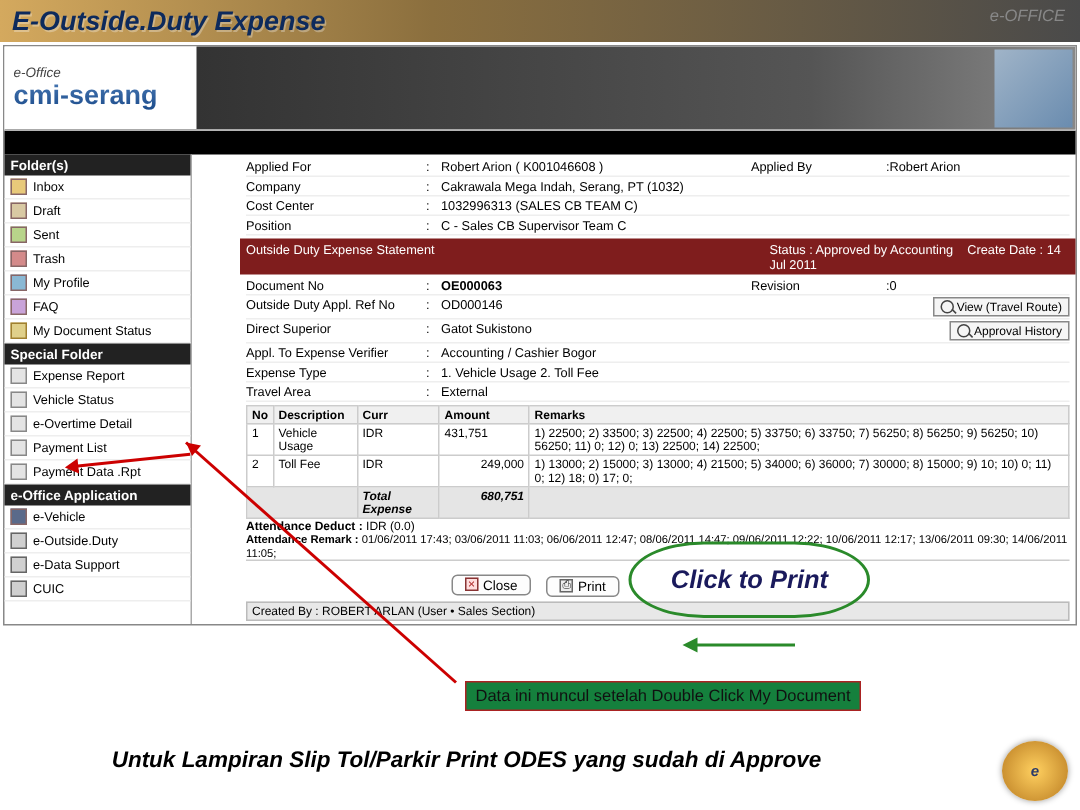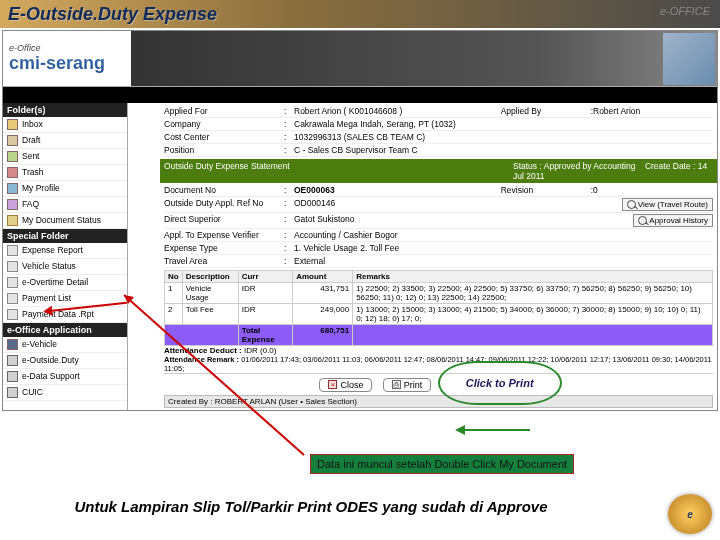--- a/index.html
+++ b/index.html
@@ -27,37 +27,37 @@
 .side-item .ico { width:11px; height:11px; display:inline-block; background:#cfa84a; border:1px solid #866; }
 .ico.inbox{background:#e8c97a}.ico.draft{background:#d9c9a3}.ico.sent{background:#b8d48a}.ico.trash{background:#d48a8a}.ico.prof{background:#8ab8d4}.ico.faq{background:#c9a3d9}.ico.doc{background:#e0d08a;border:1px solid #a08030}
 .ico.rep{background:#e4e4e4;border:1px solid #888}.ico.veh{background:#5a6a8a}.ico.file{background:#d0d0d0;border:1px solid #666}
 .content { flex:1; padding:2px 4px; min-width:0;margin-left:32px; }
 .info-row { display:flex; padding:1px 0; border-bottom:1px solid #eee; }
 .info-row .lbl { width:120px; }
 .info-row .col { width:10px; }
 .info-row .val { flex:1; }
 .info-row .lbl2 { width:90px; }
 .info-row .val2 { width:120px; }
-.section-head { background:#4d7c0f; color:#fff; font-size:8.5px; padding:2px 4px; display:flex; margin:2px -4px 1px -4px; }
+.section-head { background:#7f1d1d; color:#fff; font-size:8.5px; padding:2px 4px; display:flex; margin:2px -4px 1px -4px; }
 .section-head .sh-l { flex:1; }
 .section-head .sh-r { width:200px; text-align:left; }
 .btn-sm { display:inline-flex; align-items:center; gap:2px; border:1px solid #888; background:#f5f5f5; padding:1px 4px; font-size:8px; margin-left:4px; }
 .magnify{width:9px;height:9px;display:inline-block;border:1px solid #444;border-radius:50%;position:relative}
 .magnify:after{content:'';position:absolute;width:4px;height:1px;background:#444;right:-3px;bottom:0;transform:rotate(45deg)}
 .tbl { width:100%; border-collapse:collapse; margin-top:2px; }
 .tbl th, .tbl td { border:1px solid #ccc; padding:1px 3px; font-size:8px; text-align:left; vertical-align:top; }
 .tbl th { background:#f0f0f0; }
-.tot-row td { background:#8b5cf6; font-weight:bold; }
+.tot-row td { background:#e5e5e5; font-weight:bold;font-style:italic; }
 .pay { display:flex; gap:16px; font-weight:bold; font-size:8.5px; padding:2px 0; }
 .pay > div { display:flex; gap:3px; }
 .foot-btn { text-align:center; padding:3px; border-top:1px solid #ccc; }
 .pill { display:inline-flex; align-items:center; gap:3px; border:1px solid #888; border-radius:4px; background:#fdfdfd; padding:1px 8px; font-size:9px; margin:0 4px; }
 .pill .xicon{width:9px;height:9px;border:1px solid #833;background:#fdd;position:relative;font-size:8px;line-height:7px;text-align:center;color:#a22}
 .pill .picon{width:9px;height:9px;border:1px solid #666;background:#eee;position:relative;font-size:7px;line-height:7px;text-align:center}
-.print-ring { border:2px solid #2a8a2a; border-radius:50%/80%; padding:14px 26px; font-size:11px; font-weight:bold; color:#1a1a5c; font-style:italic; }
+.print-ring { border:2px solid #2a8a2a; border-radius:50%/80%; padding:14px 26px; font-size:17px; font-weight:bold; color:#1a1a5c; font-style:italic; }
 .arrow-print { position:absolute; left:460px; top:429px; width:70px; height:2px; background:#2a8a2a; }
 .arrow-print:before { content:''; position:absolute; left:-10px; top:-4px; border:5px solid transparent; border-right:10px solid #2a8a2a; }
 .arrow-doc { position:absolute; left:47px; top:306px; width:80px; height:2px; background:#c00; transform:rotate(-6deg); }
 .arrow-doc:before { content:''; position:absolute; left:-9px; top:-4px; border:5px solid transparent; border-right:9px solid #c00; }
 .arrow-long { position:absolute; left:124px; top:295px; width:182px; height:162px; }
 .arrow-long svg { width:100%; height:100%; overflow:visible; }
 .callout { position:absolute; left:310px; top:454px; border:1px solid #a22; background:#15803d; padding:3px 6px; font-size:11px; color:#111; }
 .bottom-text { position:absolute; left:0; width:622px; top:498px; text-align:center; font-size:15px; font-weight:bold; font-style:italic; }
 .bot-logo { position:absolute; right:8px; bottom:6px; width:44px; height:40px; border-radius:50%; background:radial-gradient(circle,#ffd060,#b87a20); display:flex; align-items:center; justify-content:center; font-size:10px; font-style:italic; color:#2a3a6a; font-weight:bold; box-shadow:0 0 4px rgba(0,0,0,.4); }
 .created { background:#e8e8e8; font-size:8px; padding:1px 3px; border:1px solid #bbb; }
@@ -237,21 +237,21 @@
                 <th>No</th>
                 <th>Description</th>
                 <th>Curr</th>
                 <th style="width:60px">Amount</th>
                 <th>Remarks</th>
               </tr>
         <tr>
                 <td>1</td>
                 <td>Vehicle Usage</td>
                 <td>IDR</td>
-                <td style="text-align:right">431,751</td>
+                <td style="text-align:left">431,751</td>
                 <td>1) 22500; 2) 33500; 3) 22500; 4) 22500; 5) 33750; 6) 33750; 7) 56250; 8) 56250; 9) 56250; 10) 56250; 11) 0; 12) 0; 13) 22500; 14) 22500;</td>
               </tr>
         <tr>
                 <td>2</td>
                 <td>Toll Fee</td>
                 <td>IDR</td>
                 <td style="text-align:right">249,000</td>
                 <td>1) 13000; 2) 15000; 3) 13000; 4) 21500; 5) 34000; 6) 36000; 7) 30000; 8) 15000; 9) 10; 10) 0; 11) 0; 12) 18; 0) 17; 0;</td>
               </tr>
         <tr class="tot-row">

